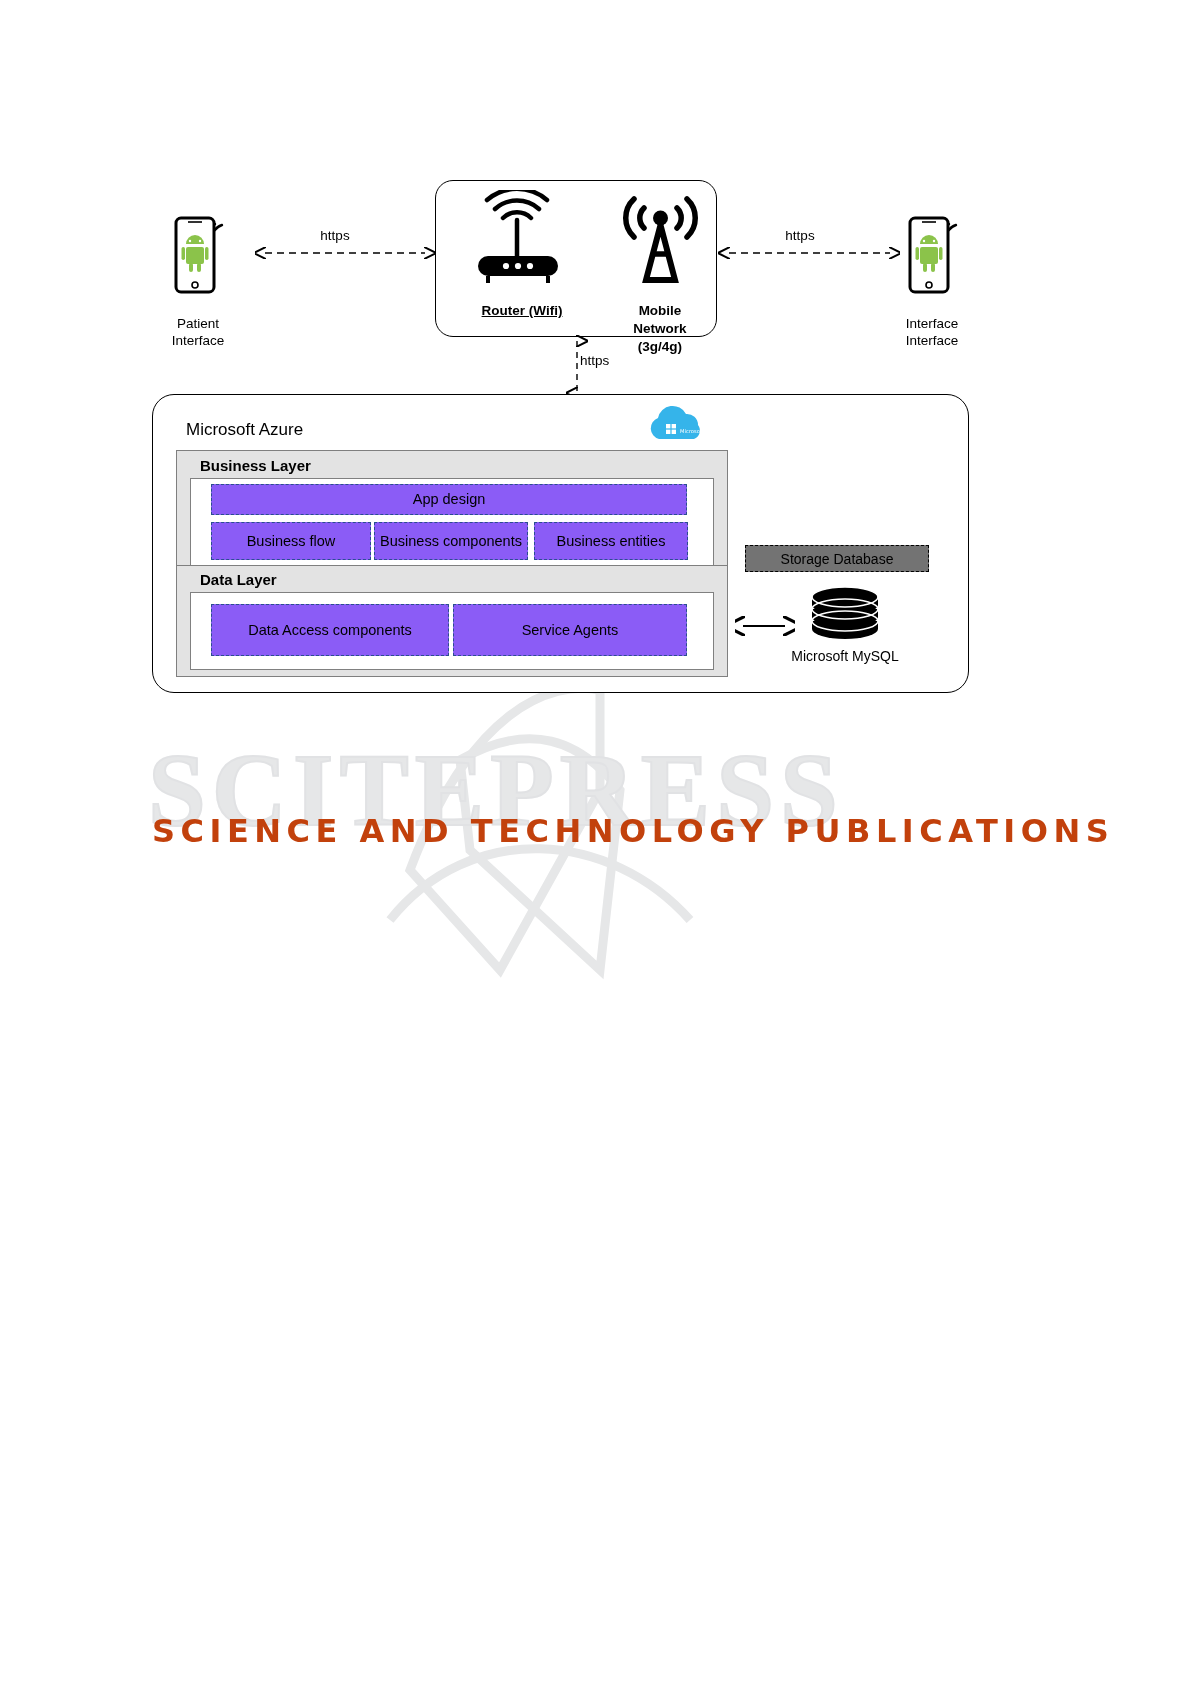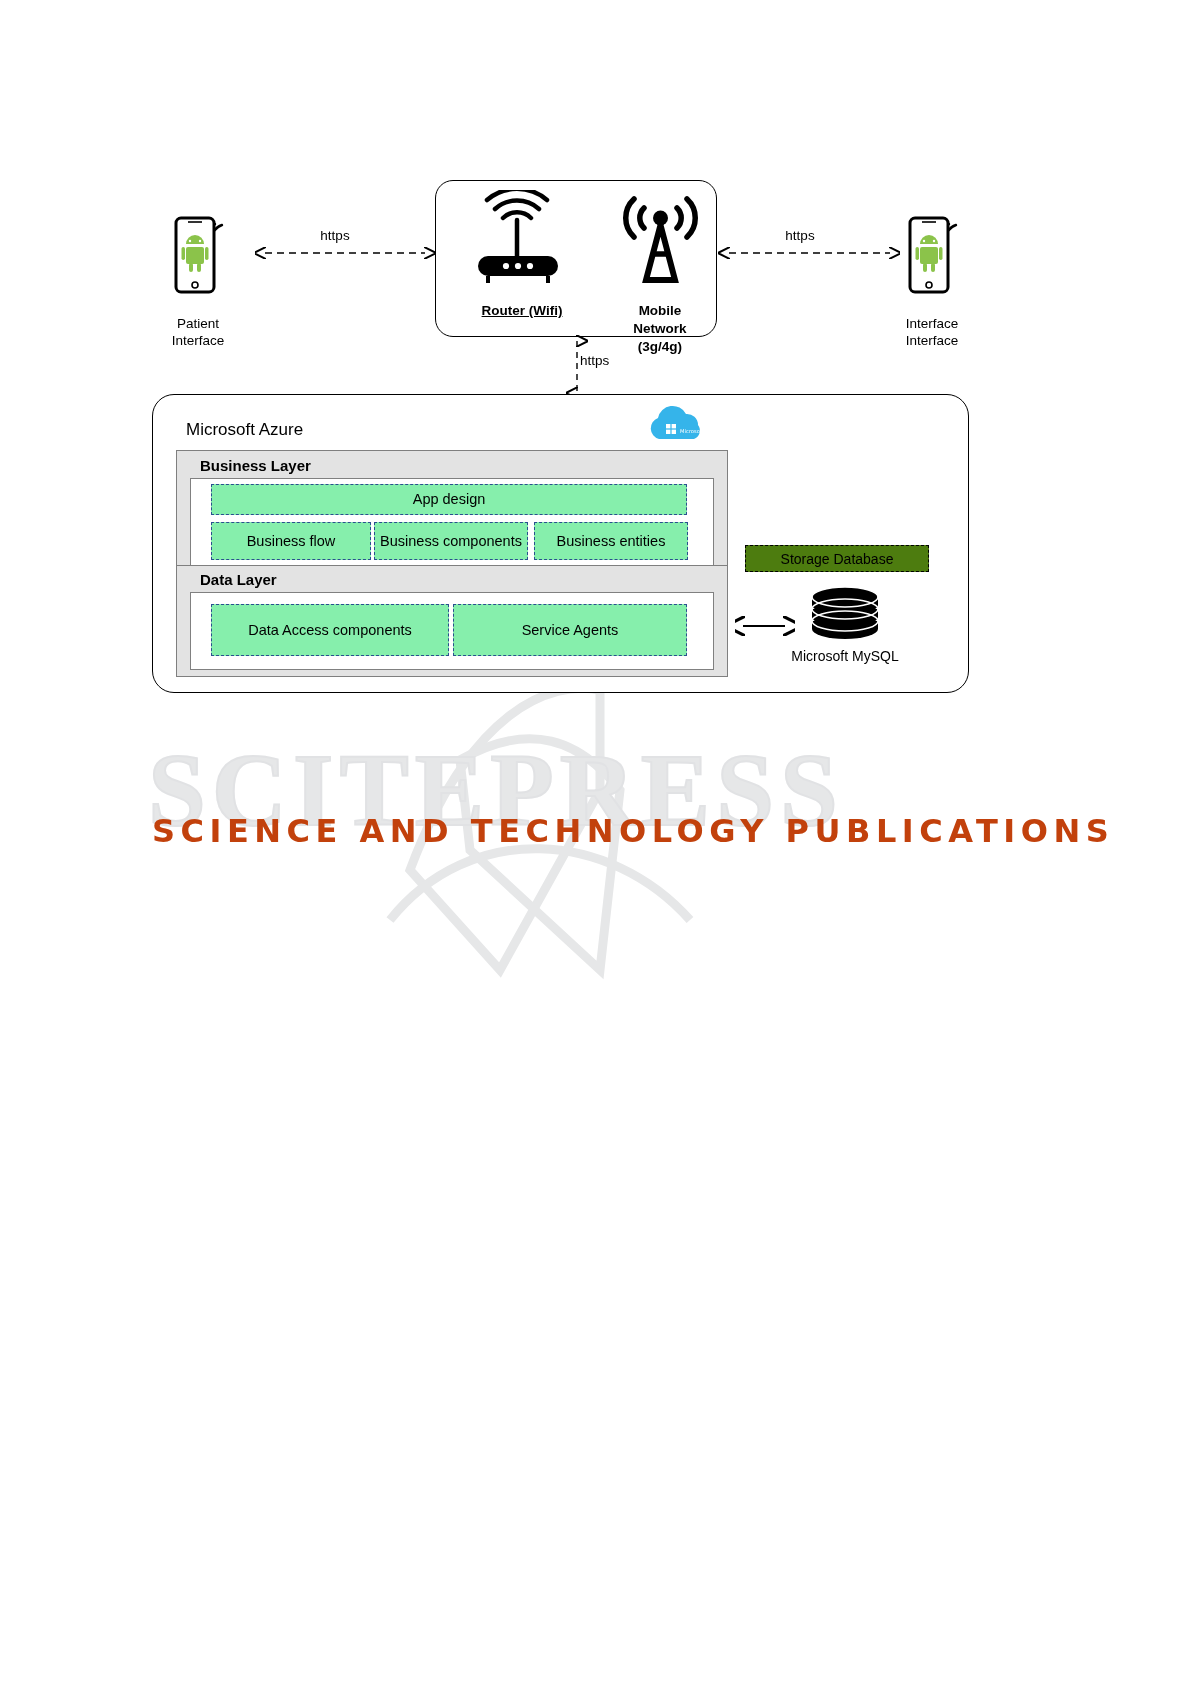--- a/index.html
+++ b/index.html
@@ -125,32 +125,32 @@
     font-weight: bold;
   }
   .inner-white {
     position: absolute;
     background: #ffffff;
     border: 1.2px solid #808080;
   }
   .dashed-box {
     position: absolute;
     border: 1.3px dashed #2a4f8f;
-    background: #86efac;
+    background: #8b5cf6;
     display: flex;
     align-items: center;
     justify-content: center;
     font-size: 14.5px;
     line-height: 17px;
     color: #000;
   }
   .dashed-box-black {
     position: absolute;
     border: 1.4px dashed #000;
-    background: #4d7c0f;
+    background: #737373;
     display: flex;
     align-items: center;
     justify-content: center;
     text-align: center;
     font-size: 14px;
     color: #000;
   }
   .db-label {
     position: absolute;
     font-size: 14px;

